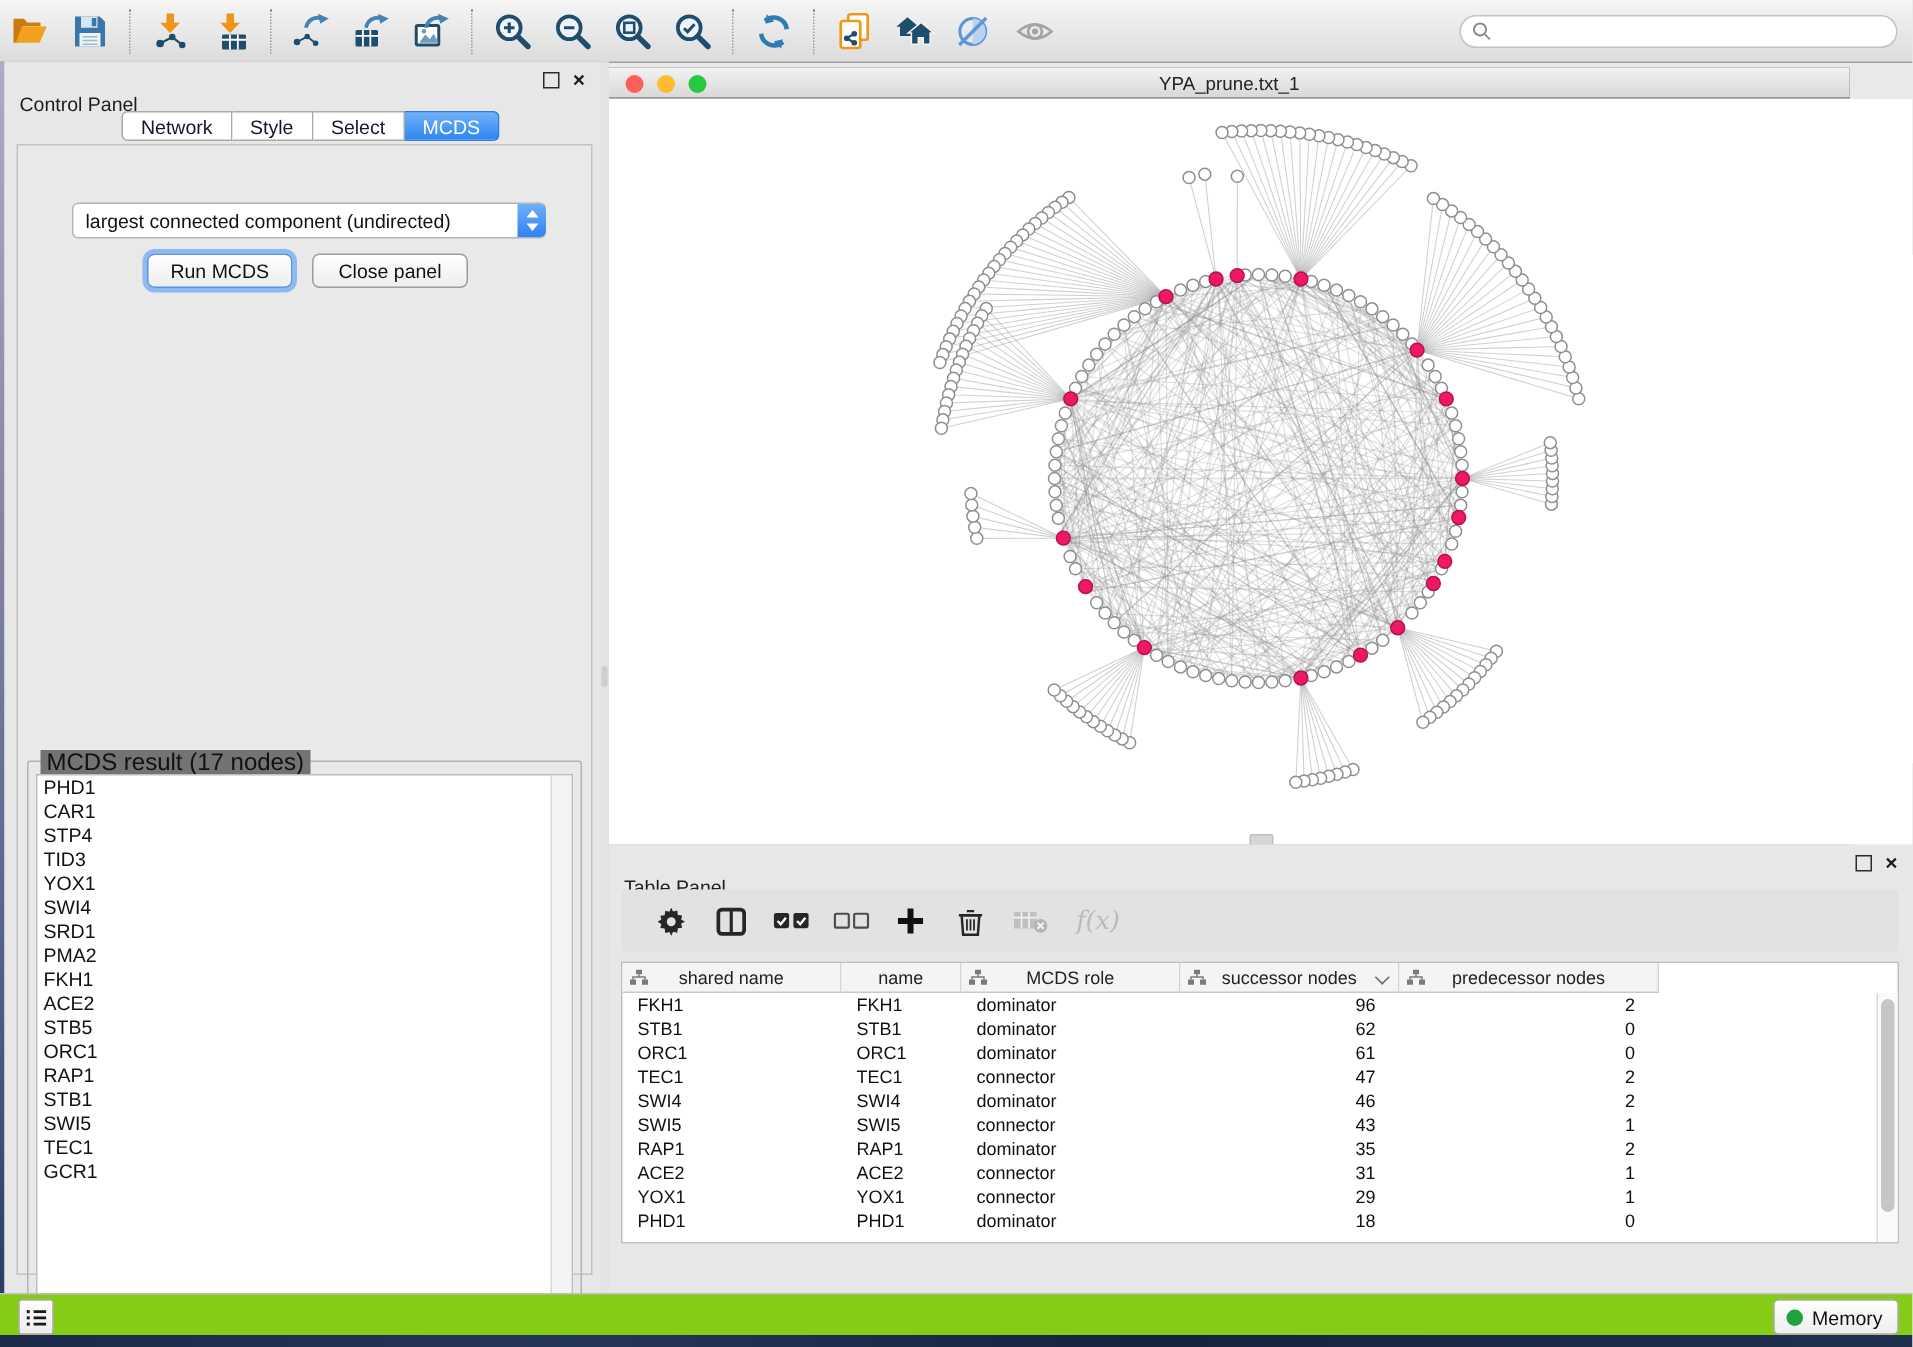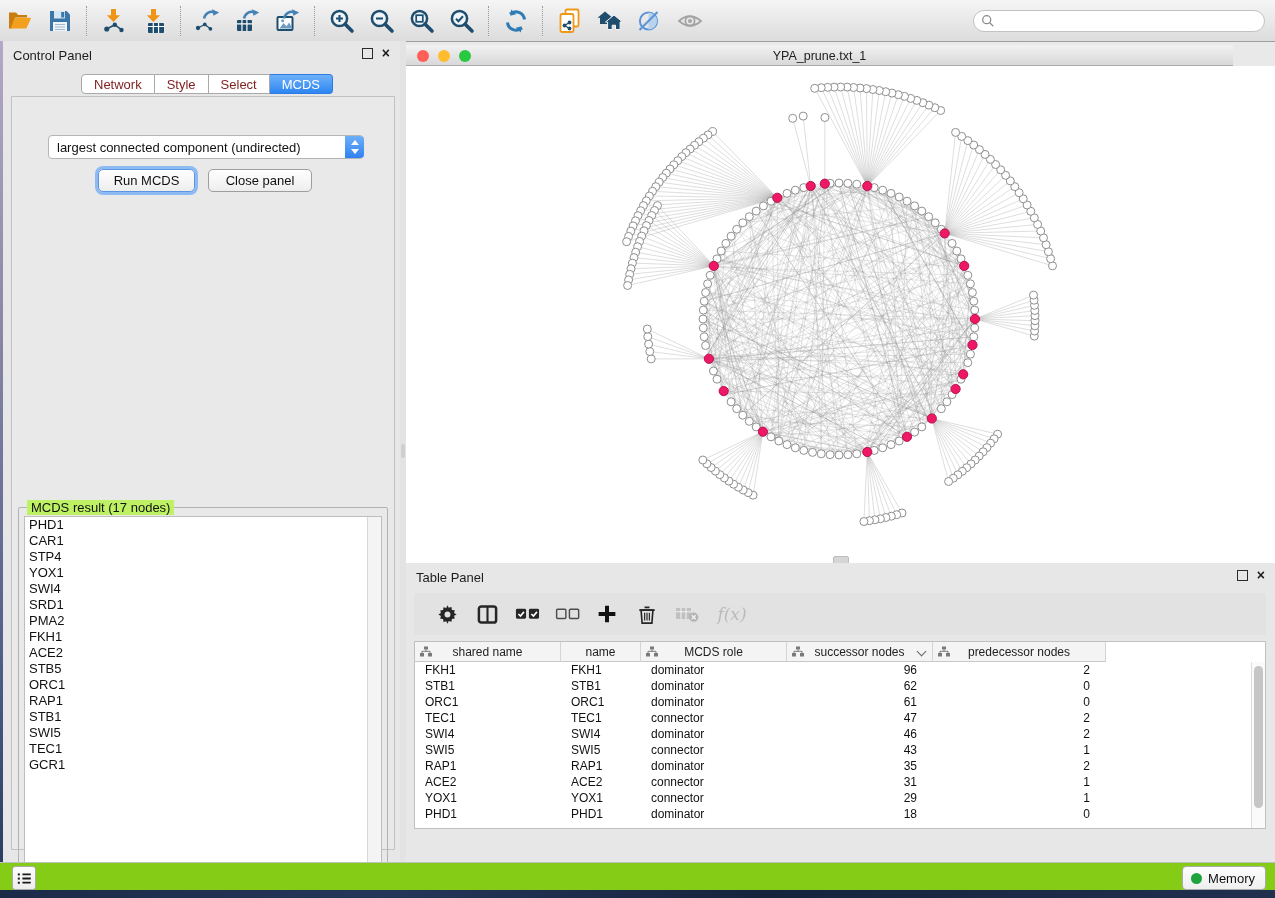--- a/index.html
+++ b/index.html
@@ -22,27 +22,27 @@
 
   
   .left-strip{position:absolute;left:0;top:41px;width:3px;height:849px;
     background:linear-gradient(#b3a8c6,#8f8aa9 30%,#54628b 70%,#27395f);}
   .desktop-strip{position:absolute;left:0;top:890px;width:1275px;height:8px;
     background:linear-gradient(90deg,#1b2a47,#24365a 30%,#16233d 60%,#20304f);}
 
   
   .control-panel{position:absolute;left:3px;top:41px;width:397px;height:821px;background:#e7e7e7;}
   .panel-head{position:relative;height:26px;}
-  .panel-title{position:absolute;left:10px;top:7px;font-size:13px;color:#1c1c1c;}
+  .panel-title{position:absolute;left:10px;top:21px;font-size:13px;color:#1c1c1c;}
   .wbtns{position:absolute;right:10px;top:7px;display:flex;gap:9px;align-items:center;}
   .float-btn{width:9px;height:9px;border:1.4px solid #2b2b2b;display:inline-block;cursor:pointer;}
   .close-btn{font-size:14px;font-weight:700;color:#1c1c1c;line-height:9px;cursor:pointer;}
 
   .ctrl-tabs{position:absolute;left:78px;top:33px;display:flex;height:20px;}
-  .tab{font-size:13px;color:#7f1d1d;background:#fff;border:1px solid #a9a9a9;border-left:none;
+  .tab{font-size:13px;color:#0f172a;background:#fff;border:1px solid #a9a9a9;border-left:none;
     padding:2px 12px;display:flex;align-items:center;cursor:pointer;}
   .tab:first-child{border-left:1px solid #a9a9a9;border-radius:4px 0 0 4px;}
   .tab:last-child{border-radius:0 4px 4px 0;}
   .tab.active{background:linear-gradient(#6fb1f9,#2e86f2);border-color:#2e7ce0;color:#fff;}
 
   .ctrl-content{position:absolute;left:8px;top:55px;width:382px;height:752px;
     background:#e9e9e9;border:1px solid #c2c2c2;}
   .opt-label{position:absolute;left:0;width:100%;top:18px;text-align:center;font-size:13px;color:#111;}
   .dropdown{position:absolute;left:36px;top:38px;width:314px;height:22px;background:#fff;
     border:1px solid #b5b5b5;border-radius:4px;display:flex;align-items:center;cursor:pointer;}
@@ -53,21 +53,21 @@
   .dd-stepper:before{top:4px;border-bottom:5px solid #fff;}
   .dd-stepper:after{bottom:4px;border-top:5px solid #fff;}
   .btn-row{position:absolute;top:72px;left:0;width:100%;}
   .pushbtn{position:absolute;height:23px;background:linear-gradient(#ffffff,#ededed);
     border:1px solid #9d9d9d;border-radius:5px;font-size:13px;color:#111;cursor:pointer;
     font-family:"Liberation Sans",sans-serif;}
   .pushbtn.focus{box-shadow:0 0 0 3px rgba(110,170,245,.75);border-color:#5a96e0;}
 
   .mcds-fieldset{position:absolute;left:6px;top:410px;width:368px;height:370px;
     border:1px solid #b3b3b3;border-radius:2px;}
-  .mcds-legend{position:absolute;left:8px;top:-8px;background:#bef264;padding:0 4px;font-size:13px;color:#111;}
+  .mcds-legend{position:absolute;left:8px;top:-8px;background:#737373;padding:0 4px;font-size:16px;color:#111;}
   .mcds-list{position:absolute;left:5px;top:8px;right:5px;bottom:5px;background:#fff;
     border:1px solid #bdbdbd;overflow:hidden;}
   .mcds-item{font-size:13px;color:#111;height:16px;line-height:16px;padding-left:4px;cursor:default;}
   .mcds-scroll{position:absolute;top:0;bottom:0;right:0;width:13px;background:#f4f4f4;border-left:1px solid #d8d8d8;}
 
   
   .network-window{position:absolute;left:406px;top:45px;width:827px;height:518px;background:#404040;}
   .net-titlebar{position:absolute;left:0;top:0;width:100%;height:21px;
     background:linear-gradient(#f2f2f2,#d8d8d8);border-bottom:1px solid #ababab;box-sizing:border-box;}
   .tlight{position:absolute;top:4.5px;width:12px;height:12px;border-radius:50%;cursor:pointer;}
@@ -295,20 +295,21 @@
         <button class="pushbtn focus" style="left:86px;width:97px;">Run MCDS</button>
         <button class="pushbtn" style="left:196px;width:104px;">Close panel</button>
       </div>
       <div class="mcds-fieldset">
         <span class="mcds-legend">MCDS result (17 nodes)</span>
         <div class="mcds-list" id="mcds-list">
           <div class="mcds-scroll"></div>
         <div class="mcds-item">PHD1</div>
             <div class="mcds-item">CAR1</div>
             <div class="mcds-item">STP4</div>
+            <div class="mcds-item">TID3</div>
             <div class="mcds-item">YOX1</div>
             <div class="mcds-item">SWI4</div>
             <div class="mcds-item">SRD1</div>
             <div class="mcds-item">PMA2</div>
             <div class="mcds-item">FKH1</div>
             <div class="mcds-item">ACE2</div>
             <div class="mcds-item">STB5</div>
             <div class="mcds-item">ORC1</div>
             <div class="mcds-item">RAP1</div>
             <div class="mcds-item">STB1</div>

